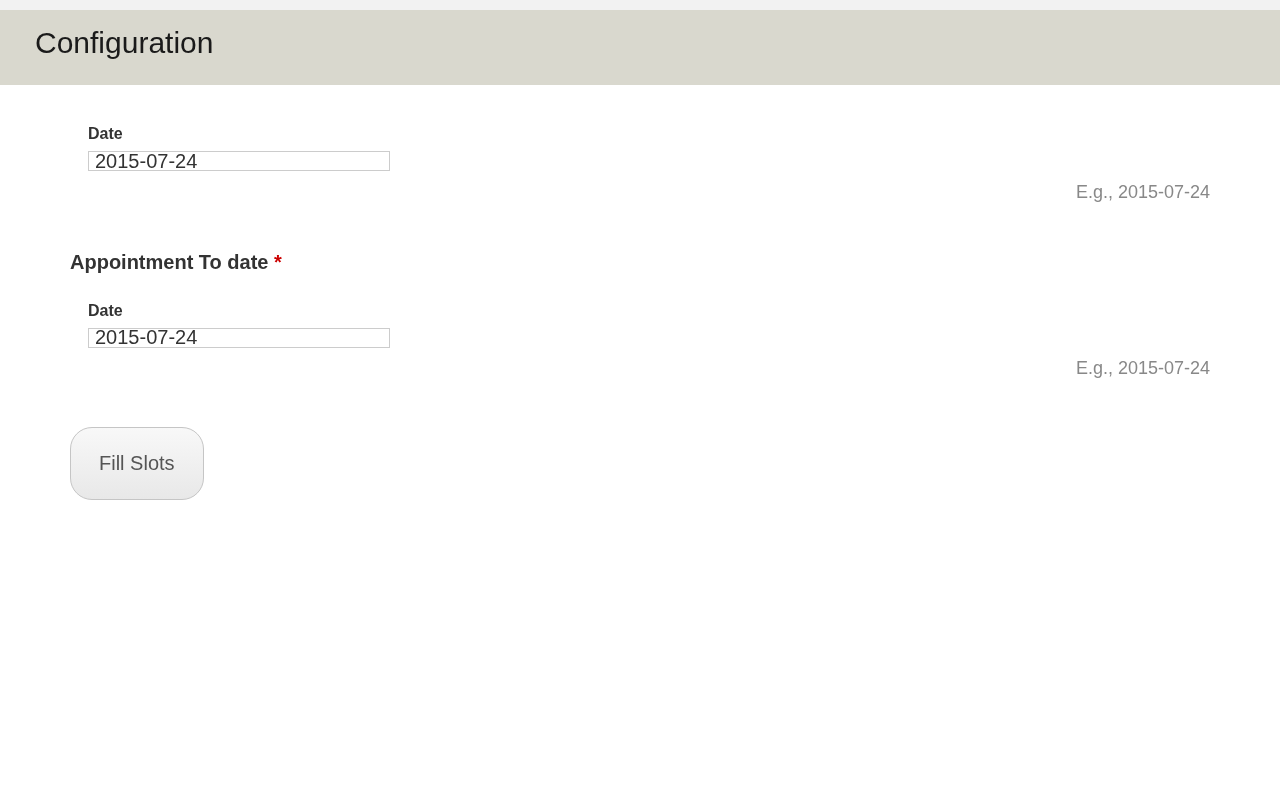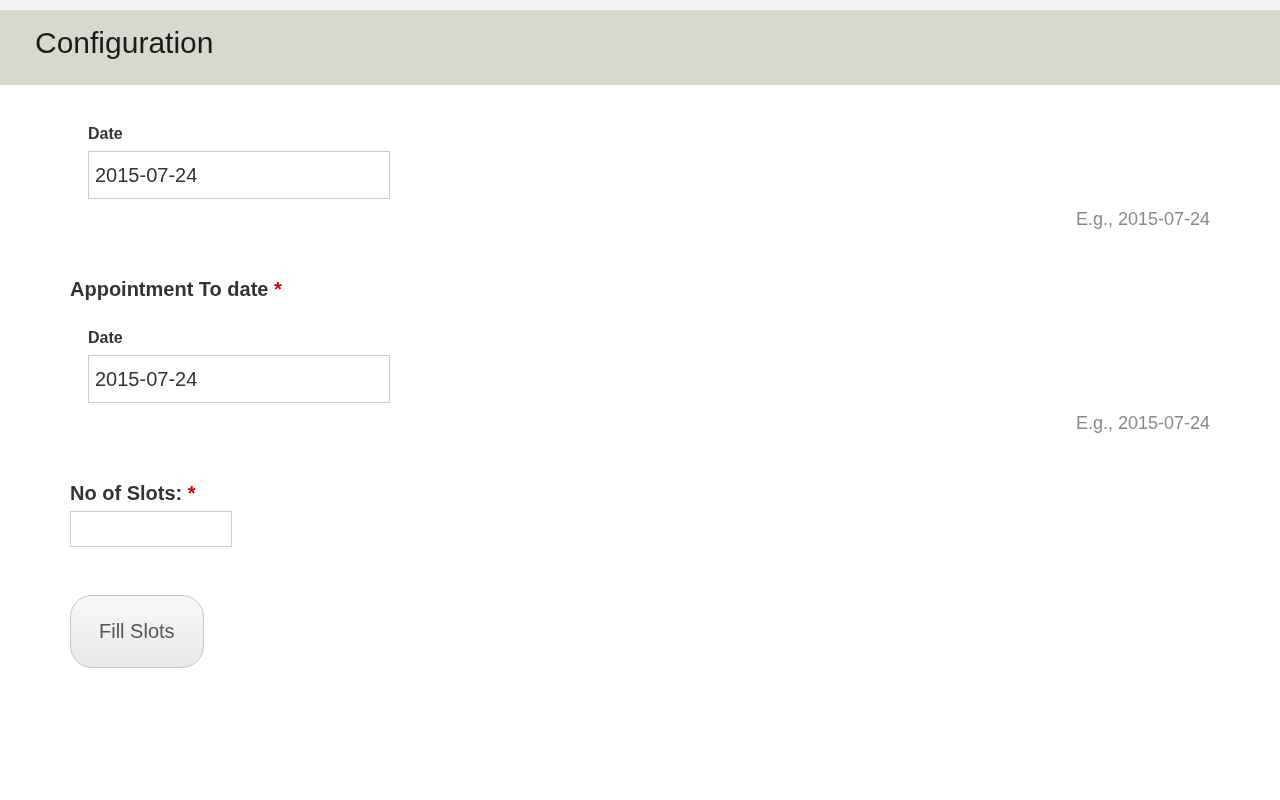--- a/index.html
+++ b/index.html
@@ -55,21 +55,21 @@
       font-weight: bold;
       color: #333;
       display: block;
       margin-bottom: 8px;
     }
     .date-input {
       font-size: 20px;
       padding: 4px 6px;
       border: 1px solid #ccc;
       width: 302px;
-      height: 48px;
+      height: 20px;
       font-family: inherit;
       color: #333;
     }
     .hint {
       font-size: 18px;
       color: #888;
       margin-top: 10px;
       text-align: right;
     }
     .slots-group .main-label {
@@ -120,24 +120,18 @@
     <label class="main-label">
       <span>Appointment To date </span><span class="required">*</span>
     </label>
     <div class="sub-field">
       <label class="sub-label">Date</label>
       <input type="text" class="date-input" value="2015-07-24" style="">
       <div class="hint">E.g., 2015-07-24</div>
     </div>
   </div>
 
-  <div class="field-group slots-group">
-    <label class="main-label">
-      <span>No of Slots: </span><span class="required">*</span>
-    </label>
-    <input type="text" class="slots-input" value="" style="">
-  </div>
 
   <div class="button-row">
     <button class="btn">Fill Slots</button>
   </div>
 
 </div>
 
 </body></html>

